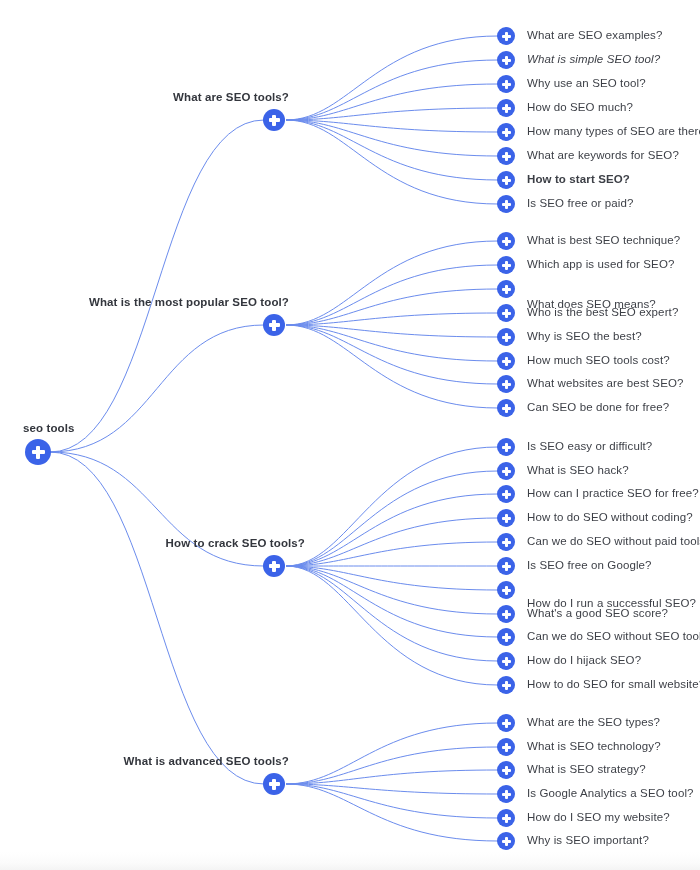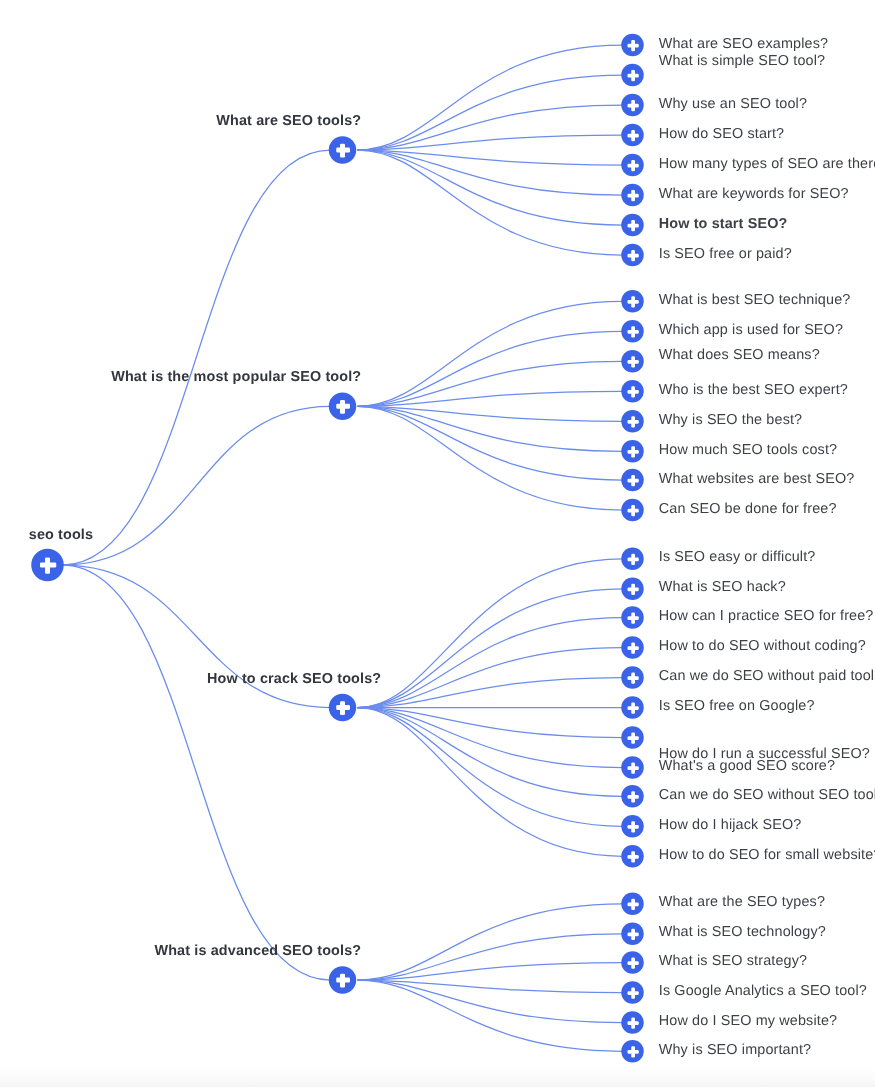--- a/index.html
+++ b/index.html
@@ -121,31 +121,31 @@
       <div class="label branch-label" style="right: 411px; top: 91px; left: auto;">What are SEO tools?</div>
       <div class="node" style="left: 497px; top: 27px; width: 18px; height: 18px; background: rgb(59, 99, 232);">
         <span class="plus-h" style="width: 9px; height: 3px; left: 4.5px; top: 7.5px;"></span>
         <span class="plus-v" style="width: 3px; height: 9px; left: 7.5px; top: 4.5px;"></span>
       </div>
       <div class="label leaf-label" style="left: 527px; top: 29px;">What are SEO examples?</div>
       <div class="node" style="left: 497px; top: 51px; width: 18px; height: 18px; background: rgb(59, 99, 232);">
         <span class="plus-h" style="width: 9px; height: 3px; left: 4.5px; top: 7.5px;"></span>
         <span class="plus-v" style="width: 3px; height: 9px; left: 7.5px; top: 4.5px;"></span>
       </div>
-      <div class="label leaf-label" style="left: 527px; top: 43px;">What is simple SEO tool?</div>
+      <div class="label leaf-label" style="left: 527px; top: 53px; font-style: italic;">What is simple SEO tool?</div>
       <div class="node" style="left: 497px; top: 75px; width: 18px; height: 18px; background: rgb(59, 99, 232);">
         <span class="plus-h" style="width: 9px; height: 3px; left: 4.5px; top: 7.5px;"></span>
         <span class="plus-v" style="width: 3px; height: 9px; left: 7.5px; top: 4.5px;"></span>
       </div>
       <div class="label leaf-label" style="left: 527px; top: 77px;">Why use an SEO tool?</div>
       <div class="node" style="left: 497px; top: 99px; width: 18px; height: 18px; background: rgb(59, 99, 232);">
         <span class="plus-h" style="width: 9px; height: 3px; left: 4.5px; top: 7.5px;"></span>
         <span class="plus-v" style="width: 3px; height: 9px; left: 7.5px; top: 4.5px;"></span>
       </div>
-      <div class="label leaf-label" style="left: 527px; top: 101px;">How do SEO start?</div>
+      <div class="label leaf-label" style="left: 527px; top: 101px;">How do SEO much?</div>
       <div class="node" style="left: 497px; top: 123px; width: 18px; height: 18px; background: rgb(59, 99, 232);">
         <span class="plus-h" style="width: 9px; height: 3px; left: 4.5px; top: 7.5px;"></span>
         <span class="plus-v" style="width: 3px; height: 9px; left: 7.5px; top: 4.5px;"></span>
       </div>
       <div class="label leaf-label" style="left: 527px; top: 125px;">How many types of SEO are there?</div>
       <div class="node" style="left: 497px; top: 147px; width: 18px; height: 18px; background: rgb(59, 99, 232);">
         <span class="plus-h" style="width: 9px; height: 3px; left: 4.5px; top: 7.5px;"></span>
         <span class="plus-v" style="width: 3px; height: 9px; left: 7.5px; top: 4.5px;"></span>
       </div>
       <div class="label leaf-label" style="left: 527px; top: 149px;">What are keywords for SEO?</div>
@@ -171,21 +171,21 @@
       <div class="label leaf-label" style="left: 527px; top: 234px;">What is best SEO technique?</div>
       <div class="node" style="left: 497px; top: 256px; width: 18px; height: 18px; background: rgb(59, 99, 232);">
         <span class="plus-h" style="width: 9px; height: 3px; left: 4.5px; top: 7.5px;"></span>
         <span class="plus-v" style="width: 3px; height: 9px; left: 7.5px; top: 4.5px;"></span>
       </div>
       <div class="label leaf-label" style="left: 527px; top: 258px;">Which app is used for SEO?</div>
       <div class="node" style="left: 497px; top: 280px; width: 18px; height: 18px; background: rgb(59, 99, 232);">
         <span class="plus-h" style="width: 9px; height: 3px; left: 4.5px; top: 7.5px;"></span>
         <span class="plus-v" style="width: 3px; height: 9px; left: 7.5px; top: 4.5px;"></span>
       </div>
-      <div class="label leaf-label" style="left: 527px; top: 278px; text-align: right;">What does SEO means?</div>
+      <div class="label leaf-label" style="left: 527px; top: 298px; text-align: right;">What does SEO means?</div>
       <div class="node" style="left: 497px; top: 304px; width: 18px; height: 18px; background: rgb(59, 99, 232);">
         <span class="plus-h" style="width: 9px; height: 3px; left: 4.5px; top: 7.5px;"></span>
         <span class="plus-v" style="width: 3px; height: 9px; left: 7.5px; top: 4.5px;"></span>
       </div>
       <div class="label leaf-label" style="left: 527px; top: 306px;">Who is the best SEO expert?</div>
       <div class="node" style="left: 497px; top: 328px; width: 18px; height: 18px; background: rgb(59, 99, 232);">
         <span class="plus-h" style="width: 9px; height: 3px; left: 4.5px; top: 7.5px;"></span>
         <span class="plus-v" style="width: 3px; height: 9px; left: 7.5px; top: 4.5px;"></span>
       </div>
       <div class="label leaf-label" style="left: 527px; top: 330px;">Why is SEO the best?</div>

